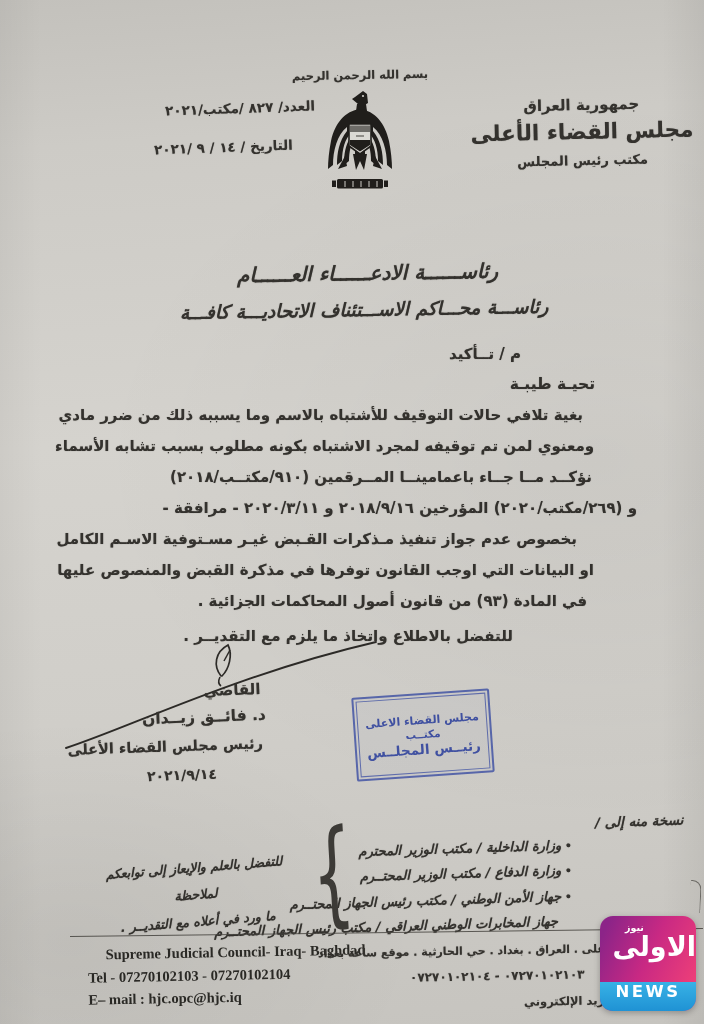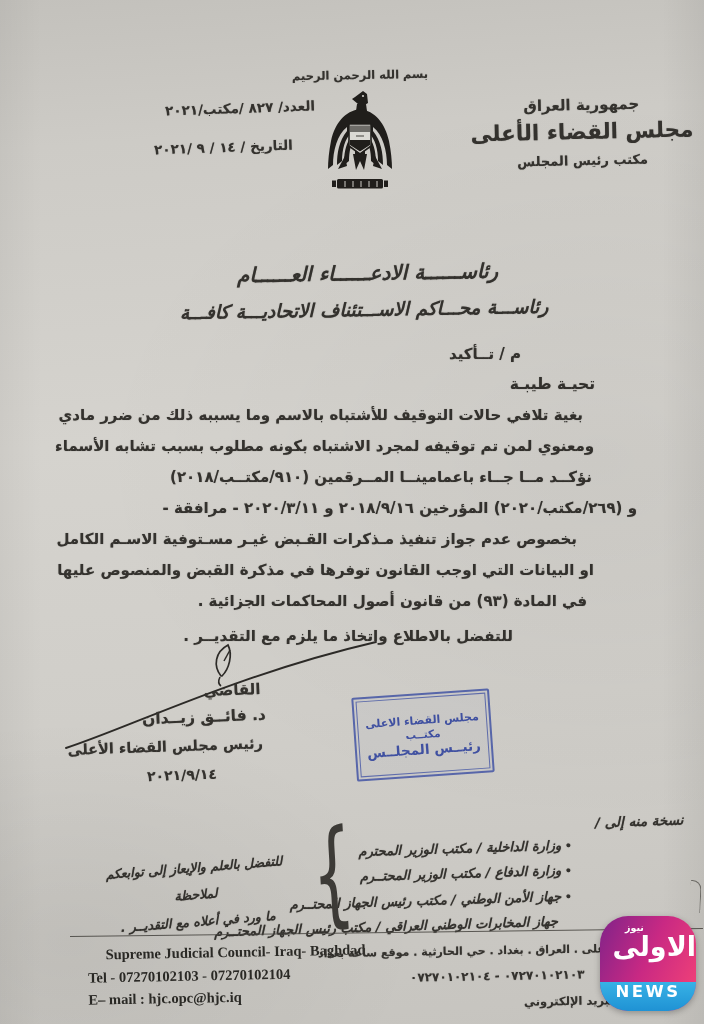--- a/index.html
+++ b/index.html
@@ -73,21 +73,21 @@
   
   .sep{left:70px;top:936px;width:633px;border-top:1.8px solid #46443f;transform:rotate(-.72deg);
     transform-origin:left center;opacity:.85;}
   .foot-en{left:88px;top:941px;font-family:"Liberation Serif",serif;font-size:14.5px;line-height:22.5px;
     transform:rotate(-1.1deg);color:#2b2a26;white-space:nowrap;}
   .fe-1{margin-left:18px;}
   .foot-ar1{right:8px;top:944px;font-size:11px;transform:rotate(-1deg);white-space:nowrap;z-index:1;}
   .foot-ar2{right:120px;top:969px;font-size:12px;transform:rotate(-1deg);white-space:nowrap;}
   .foot-ar3{right:86px;top:994px;font-size:11.5px;transform:rotate(-1deg);white-space:nowrap;}
   
-  .logo{left:600px;top:916px;width:96px;height:95px;border-radius:28px;overflow:hidden;z-index:9;
+  .logo{left:600px;top:916px;width:96px;height:95px;border-radius:13px;overflow:hidden;z-index:9;
     background:linear-gradient(115deg,#8c2488 8%,#c92983 48%,#ef4078 92%);
     box-shadow:0 2px 6px rgba(0,0,0,.28);}
   .logo-tag{position:absolute;top:6px;left:26%;font-size:9.5px;color:#fff;font-weight:bold;}
   .logo-name{position:absolute;top:15px;left:0;right:0;text-align:center;font-size:27px;
     color:#fff;font-weight:bold;letter-spacing:1px;padding-left:16px;}
   .logo-band{position:absolute;bottom:0;left:0;right:0;height:29px;
     background:linear-gradient(#38b2e6,#1f92d4);display:flex;align-items:flex-start;justify-content:center;}
   .logo-band span{color:#fff;font-weight:bold;font-size:16.5px;letter-spacing:2.5px;
     font-family:"DejaVu Sans",sans-serif;}
 </style>

